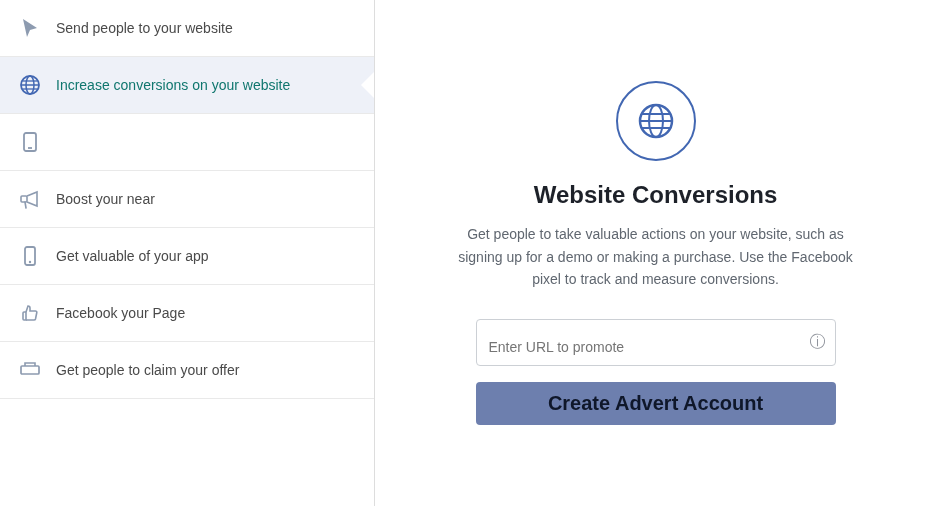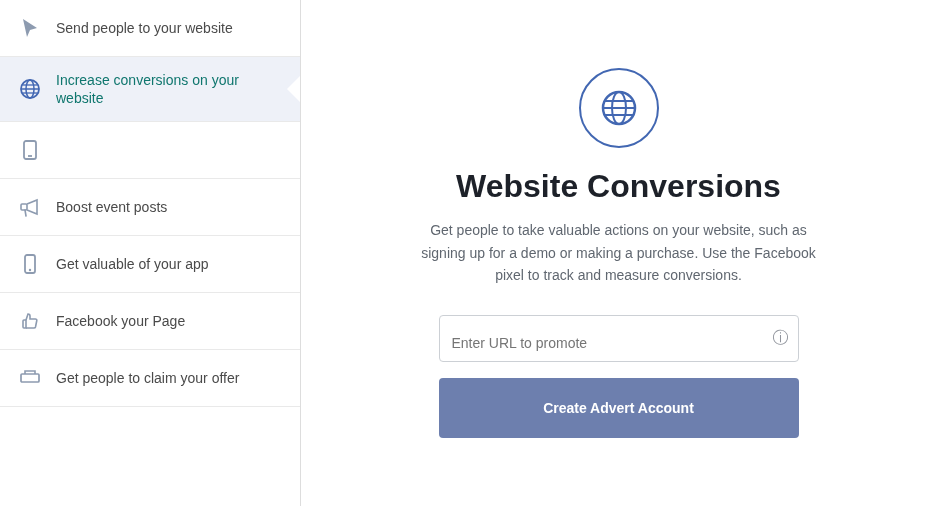--- a/index.html
+++ b/index.html
@@ -9,21 +9,21 @@
       color: #333;
       background: #fff;
       display: flex;
       height: 506px;
       width: 936px;
       overflow: hidden;
     }
 
     
     .sidebar {
-      width: 301px;
+      width: 375px;
       border-right: 1px solid #ddd;
       overflow-y: auto;
       flex-shrink: 0;
     }
 
     .sidebar-item {
       display: flex;
       align-items: center;
       padding: 14px 16px;
       border-bottom: 1px solid #e9e9e9;
@@ -86,21 +86,21 @@
       height: 80px;
       border: 2px solid #4267b2;
       border-radius: 50%;
       display: flex;
       align-items: center;
       justify-content: center;
       margin-bottom: 20px;
     }
 
     .panel-title {
-      font-size: 32px;
+      font-size: 24px;
       font-weight: 600;
       color: #1d2129;
       margin-bottom: 14px;
       text-align: center;
     }
 
     .panel-description {
       font-size: 14px;
       color: #606770;
       text-align: center;
@@ -132,25 +132,25 @@
       right: 10px;
       top: 50%;
       transform: translateY(-50%);
       color: #90949c;
       font-size: 16px;
       cursor: pointer;
     }
 
     .create-button {
       background: #6d7fae;
-      color: #ffffff;
+      color: #0f172a;
       border: none;
       border-radius: 4px;
-      padding: 22px 24px;
-      font-size: 14px;
+      padding: 10px 24px;
+      font-size: 20px;
       font-weight: 600;
       cursor: pointer;
       width: 100%;
       max-width: 360px;
     }
 
     
     svg {
       fill: currentColor;
     }
@@ -189,21 +189,21 @@
       </span>
     </div>
     <div class="sidebar-item">
       <span class="sidebar-icon">
         <svg width="22" height="22" viewBox="0 0 22 22">
           <rect x="2" y="8" width="6" height="6" rx="1" fill="none" stroke="currentColor" stroke-width="1.6"></rect>
           <path d="M8 8L18 4V18L8 14" fill="none" stroke="currentColor" stroke-width="1.6"></path>
           <path d="M6 14L7 20" stroke="currentColor" stroke-width="1.6" stroke-linecap="round"></path>
         </svg>
       </span>
-      <span class="sidebar-label">Boost event posts</span>
+      <span class="sidebar-label">Boost your near</span>
     </div>
     <div class="sidebar-item">
       <span class="sidebar-icon">
         <svg width="22" height="22" viewBox="0 0 22 22">
           <rect x="6" y="2" width="10" height="18" rx="2" fill="none" stroke="currentColor" stroke-width="1.8"></rect>
           <circle cx="11" cy="17" r="1.2" fill="currentColor"></circle>
         </svg>
       </span>
       <span class="sidebar-label">Get valuable of your app</span>
     </div>

